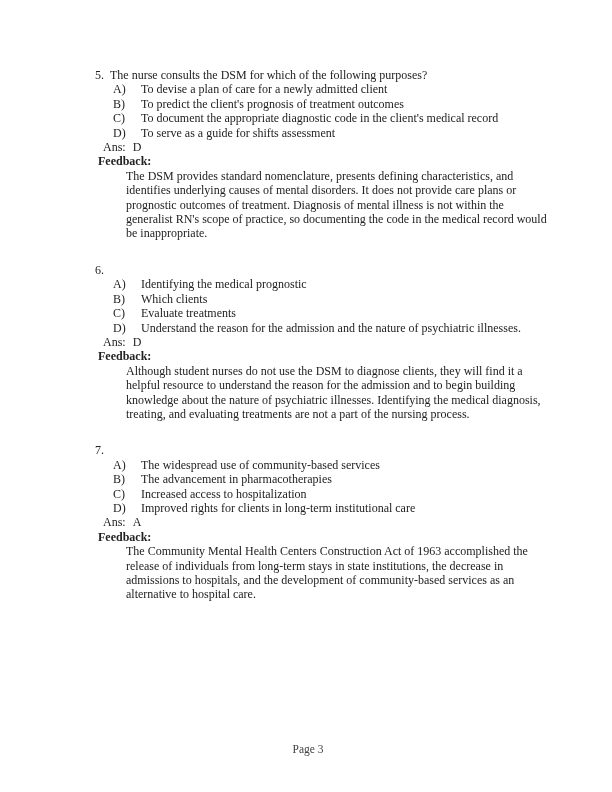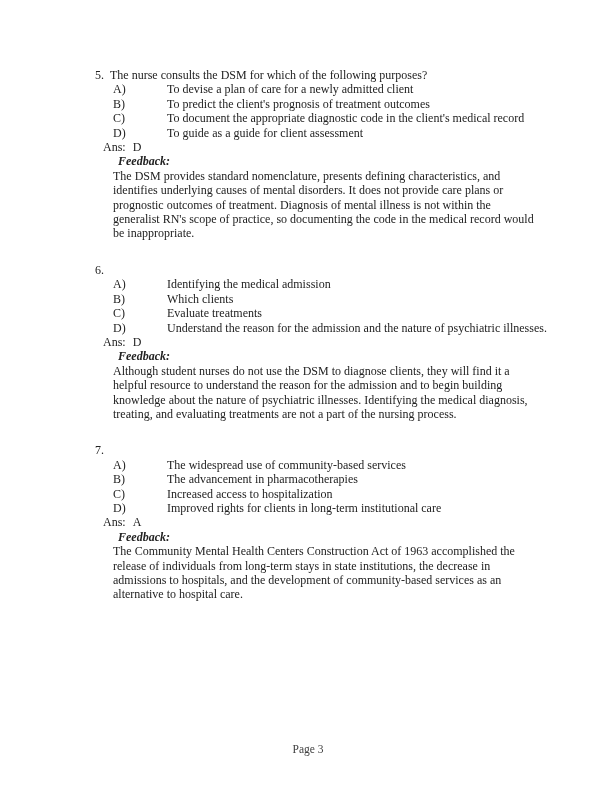--- a/index.html
+++ b/index.html
@@ -19,25 +19,25 @@
     top: 68px;
     left: 95px;
     width: 472px;
   }
   .question { margin-bottom: 22px; }
   .qrow { display: flex; }
   .qnum { flex: 0 0 15px; width: 15px; }
   .qtext { white-space: pre-line; }
   .opt { display: flex; margin-left: 18px; }
   .oletter { flex: 0 0 28px; width: 28px; }
-  .otext { flex: 1 1 auto; margin-left: 26px; }
+  .otext { flex: 1 1 auto; }
   .ansrow { margin-left: 8px; }
   .ansval { margin-left: 7px; }
-  .fblabel { margin-left: 23px; font-weight: bold; font-style: italic; }
-  .fbtext { margin-left: 18px; white-space: pre-line; }
+  .fblabel { margin-left: 3px; font-weight: bold; }
+  .fbtext { margin-left: 31px; white-space: pre-line; }
   .footer {
     position: absolute;
     left: 4px; right: 0;
     top: 742px;
     text-align: center;
     font-size: 11.5px;
     color: #404040;
   }
   .brand-badge {
     position: absolute;
@@ -77,40 +77,40 @@
       <div class="opt">
         <span class="oletter">B)</span>
         <span class="otext">To predict the client's prognosis of treatment outcomes</span>
       </div>
       <div class="opt">
         <span class="oletter">C)</span>
         <span class="otext">To document the appropriate diagnostic code in the client's medical record</span>
       </div>
       <div class="opt">
         <span class="oletter">D)</span>
-        <span class="otext">To guide as a guide for client assessment</span>
+        <span class="otext">To serve as a guide for shifts assessment</span>
       </div>
       <div class="ansrow">
         <span>Ans:</span><span class="ansval">D</span>
       </div>
       <div class="fblabel">Feedback:</div>
       <div class="fbtext">The DSM provides standard nomenclature, presents defining characteristics, and
 identifies underlying causes of mental disorders. It does not provide care plans or
 prognostic outcomes of treatment. Diagnosis of mental illness is not within the
 generalist RN's scope of practice, so documenting the code in the medical record would
 be inappropriate.</div>
     </div>
 
     <div class="question">
       <div class="qrow">
         <span class="qnum">6.</span>
       </div>
       <div class="opt">
         <span class="oletter">A)</span>
-        <span class="otext">Identifying the medical admission</span>
+        <span class="otext">Identifying the medical prognostic</span>
       </div>
       <div class="opt">
         <span class="oletter">B)</span>
         <span class="otext">Which clients</span>
       </div>
       <div class="opt">
         <span class="oletter">C)</span>
         <span class="otext">Evaluate treatments</span>
       </div>
       <div class="opt">

